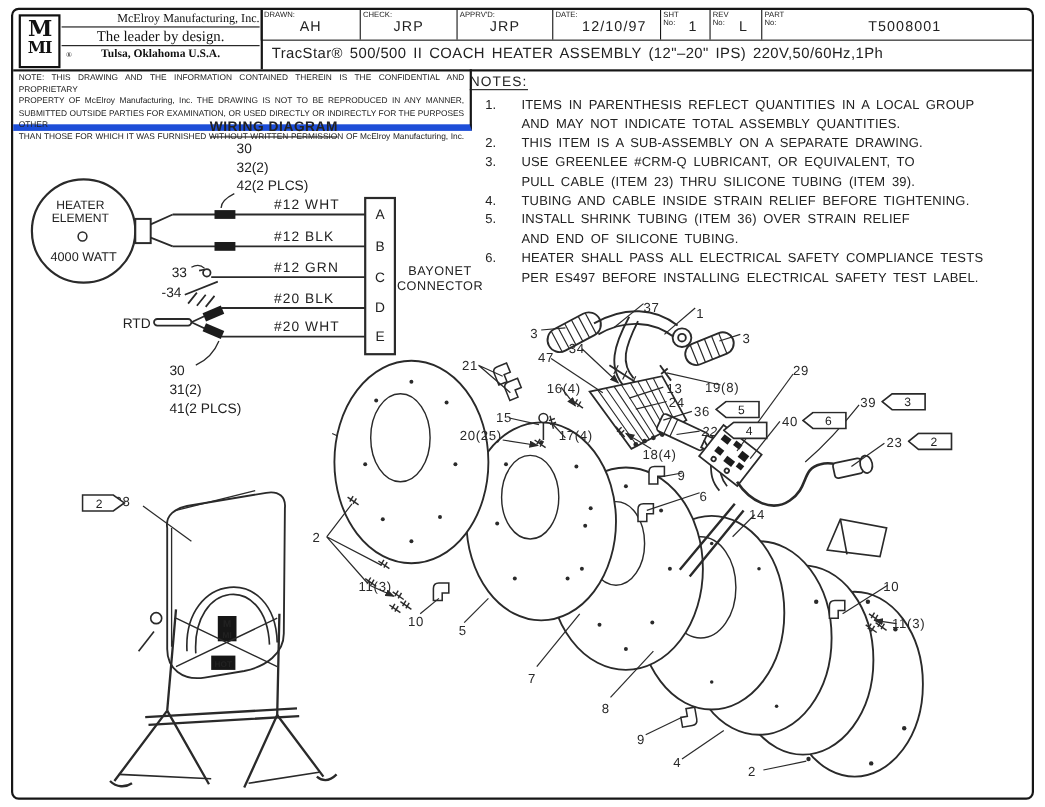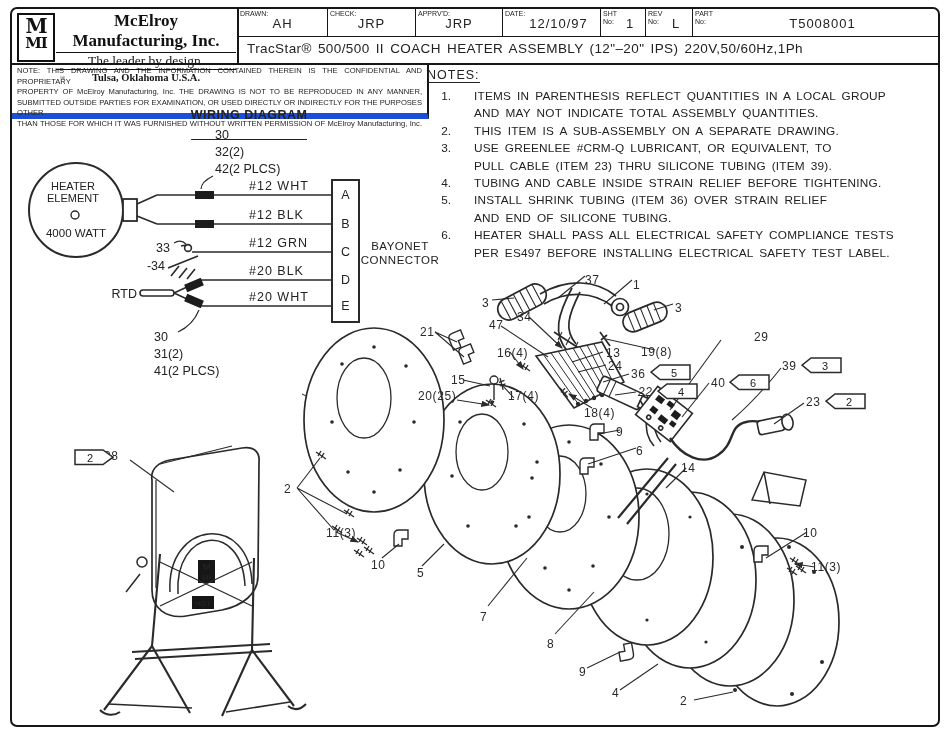--- a/index.html
+++ b/index.html
@@ -8,21 +8,21 @@
     border:2.5px solid #161616;border-radius:7px;background:#fff;}
   .abs{position:absolute;}
   
   .tb-leftcell{position:absolute;left:0;top:0;width:225px;height:54px;border-right:2px solid #161616;}
   .logo-box{position:absolute;left:5px;top:4px;width:34px;height:45px;border:2.5px solid #111;
     background:#fff;text-align:center;font-family:"DejaVu Serif",serif;font-weight:bold;color:#111;line-height:1;}
   .logo-m{font-size:20px;margin-top:1px;letter-spacing:-1px;}
   .logo-mi{font-size:15px;letter-spacing:-1px;}
   .company{position:absolute;left:44px;top:2px;width:180px;text-align:center;
     font-family:"Liberation Serif",serif;color:#111;}
-  .company .c1{font-size:17px;font-weight:bold;border-bottom:1.5px solid #111;padding-bottom:1px;}
+  .company .c1{font-size:11px;font-weight:normal;border-bottom:1.5px solid #111;padding-bottom:1px;text-align:right;}
   .company .c2{font-size:13.5px;border-bottom:1.5px solid #111;padding-bottom:0px;}
   .company .c3{font-size:10.5px;font-weight:bold;padding-top:2px;position:relative;}
   .company .reg{position:absolute;left:4px;top:4px;font-size:7px;font-weight:normal;}
   .tb-row1line{position:absolute;left:225px;top:27px;width:701px;height:0;border-top:1.8px solid #161616;}
   .tb-bottom{position:absolute;left:0;top:54px;width:926px;height:0;border-top:2px solid #161616;}
   .tb-cell{position:absolute;top:0;height:27px;border-left:1.8px solid #161616;box-sizing:border-box;}
   .tb-label{position:absolute;left:2px;top:1px;font-size:7px;color:#222;}
   .tb-label2{position:absolute;left:2px;top:9px;font-size:7px;color:#222;}
   .tb-value{position:absolute;left:0;right:0;top:7px;text-align:center;font-size:13px;
     letter-spacing:1px;color:#222;}
@@ -39,21 +39,21 @@
   .notes{position:absolute;left:415px;top:56px;width:505px;}
   .notes-h{display:inline-block;font-size:12.5px;letter-spacing:1px;border-bottom:1.3px solid #222;
     margin-bottom:5px;color:#222;}
   .note-item{display:flex;align-items:flex-start;}
   .note-num{width:24px;text-align:right;font-size:11.8px;line-height:17.4px;flex:none;color:#222;}
   .note-body{margin-left:23px;font-size:11.8px;line-height:17.4px;word-spacing:2.5px;
     letter-spacing:.2px;color:#222;}
   
   .wd-h{position:absolute;left:162px;top:99px;width:150px;text-align:center;font-size:12.5px;
     font-weight:bold;letter-spacing:.5px;color:#222;}
-  .wd-h span{border-bottom:1.6px solid #222;padding-bottom:17px;}
+  .wd-h span{border-bottom:1.6px solid #222;padding-bottom:2px;}
   svg text{font-family:"Liberation Sans",sans-serif;fill:#222;}
   
   .co{position:absolute;font-size:12px;letter-spacing:.6px;color:#2a2a2a;white-space:nowrap;}
   .flag{position:absolute;}
 </style>
 </head>
 <body>
 
 <div class="sheet">
 
@@ -468,21 +468,21 @@
   <div class="co" style="left:408px;top:316px;">21</div>
   <div class="co" style="left:485px;top:337px;">16(4)</div>
   <div class="co" style="left:439px;top:364px;">15</div>
   <div class="co" style="left:406px;top:380px;">20(25)</div>
   <div class="co" style="left:496px;top:380px;">17(4)</div>
   <div class="co" style="left:594px;top:337px;">13</div>
   <div class="co" style="left:596px;top:350px;">24</div>
   <div class="co" style="left:629px;top:336px;">19(8)</div>
   <div class="co" style="left:619px;top:358px;">36</div>
   <div class="co" style="left:626px;top:376px;font-style:italic;">22</div>
-  <div class="co" style="left:742px;top:321px;">29</div>
+  <div class="co" style="left:709px;top:321px;">29</div>
   <div class="co" style="left:699px;top:367px;">40</div>
   <div class="co" style="left:770px;top:350px;">39</div>
   <div class="co" style="left:794px;top:386px;">23</div>
   <div class="co" style="left:272px;top:473px;">2</div>
   <div class="co" style="left:314px;top:517px;">11(3)</div>
   <div class="co" style="left:359px;top:549px;">10</div>
   <div class="co" style="left:405px;top:557px;">5</div>
   <div class="co" style="left:572px;top:397px;">18(4)</div>
   <div class="co" style="left:604px;top:416px;">9</div>
   <div class="co" style="left:624px;top:435px;">6</div>

